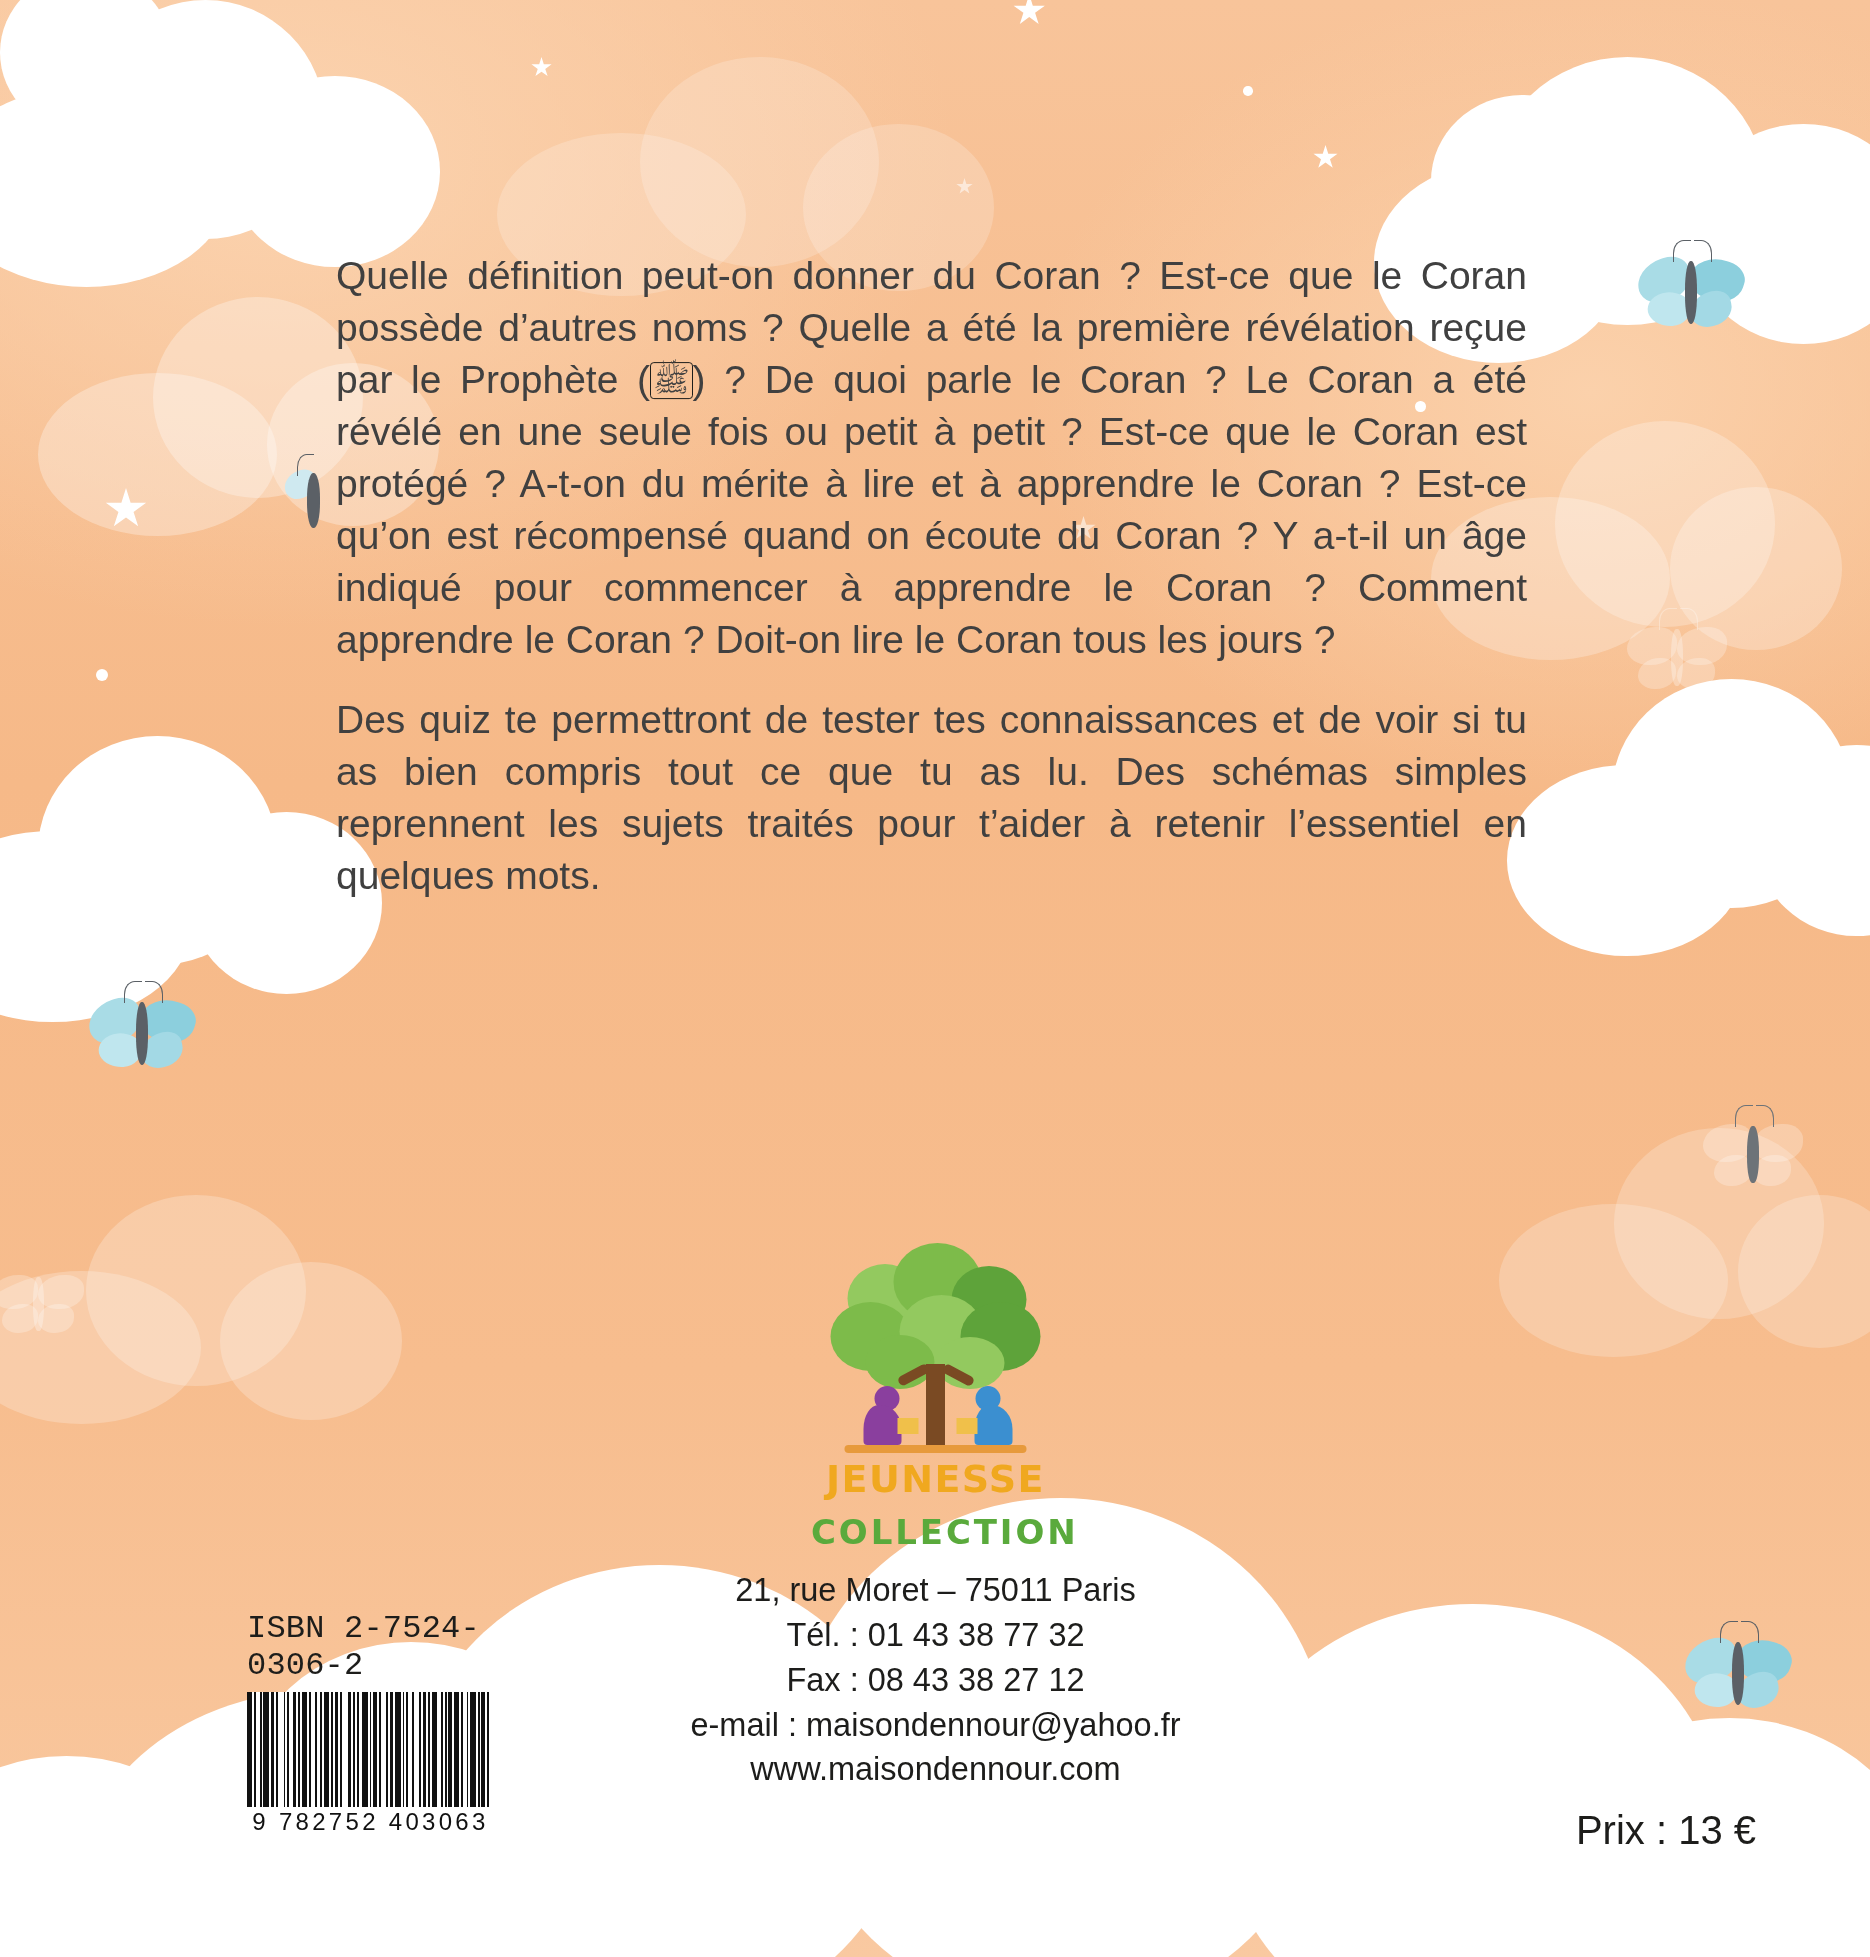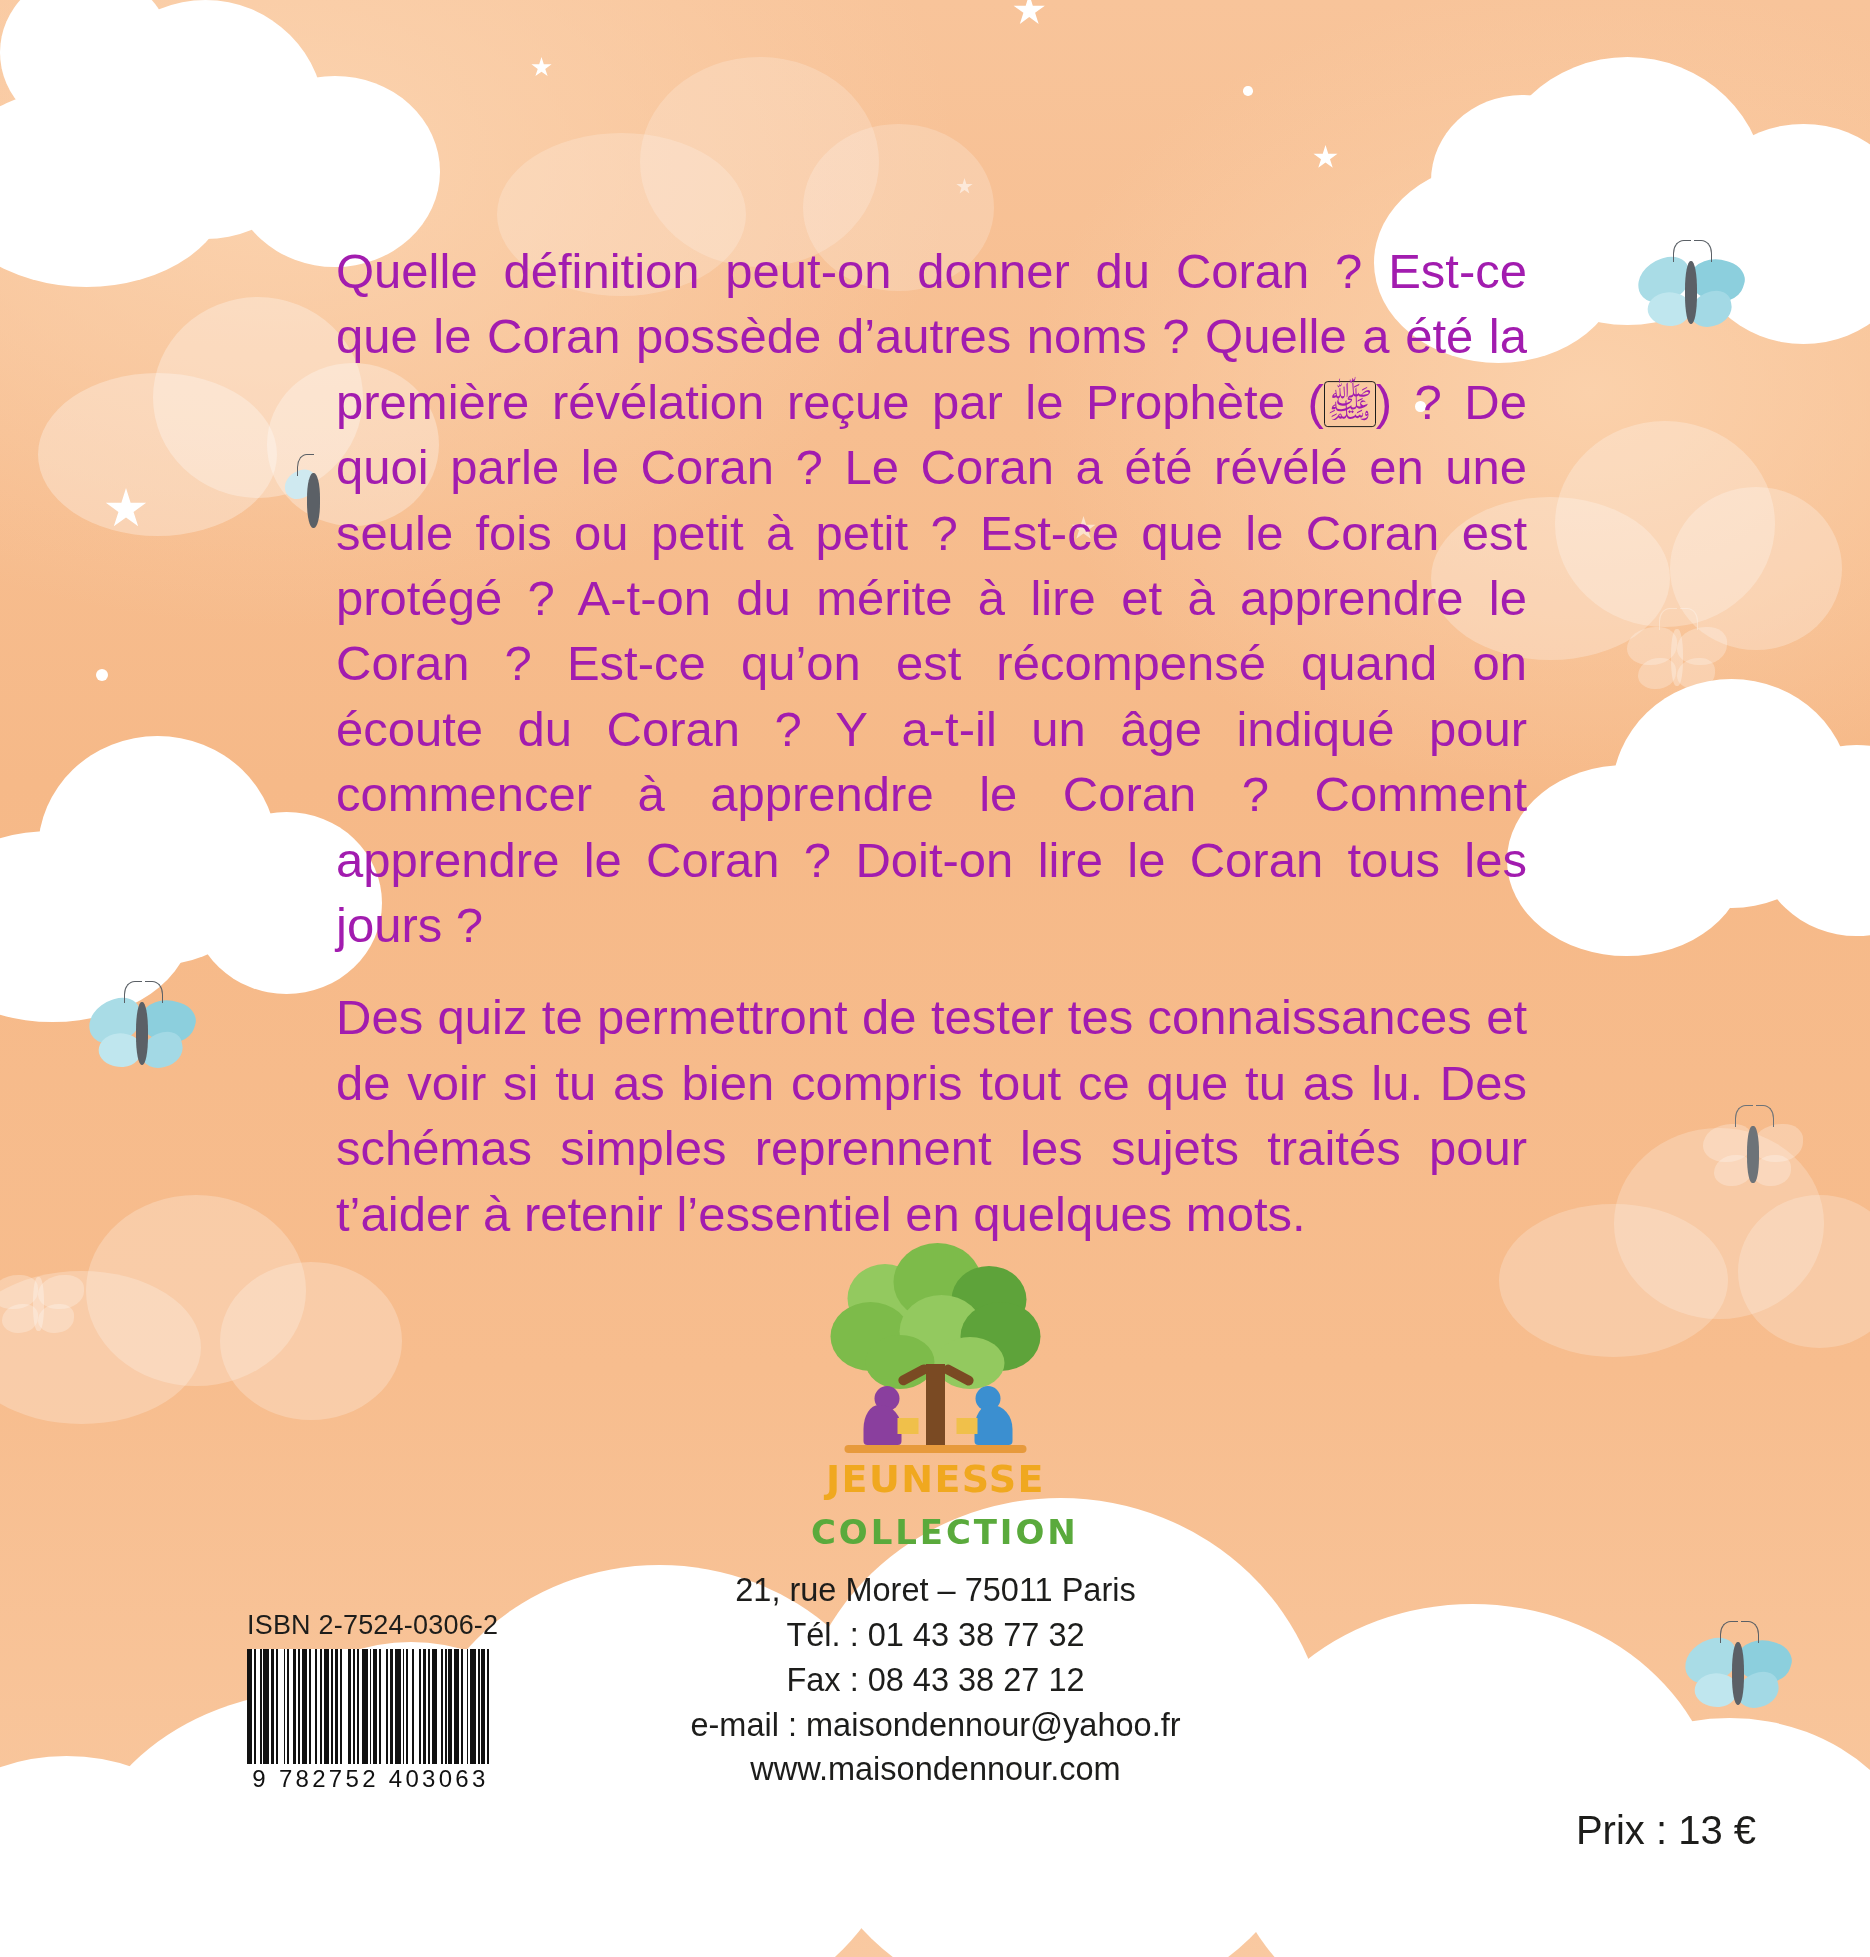--- a/index.html
+++ b/index.html
@@ -124,24 +124,24 @@
     border-radius: 60% 0 0 0;
   }
   .bf-pale .bf-wing { background: rgba(255,255,255,0.26) !important; }
   .bf-pale .bf-body { background: rgba(255,255,255,0.3); }
   .bf-pale .bf-ant { border-color: rgba(255,255,255,0.3); }
 
   
   .text-block {
     position: absolute;
     left: 336px;
-    top: 239px;
+    top: 250px;
     width: 1191px;
-    color: #a21caf;
-    font-size: 49px;
+    color: #404040;
+    font-size: 39px;
     line-height: 1.335;
     text-align: justify;
   }
   .text-block p { margin: 0 0 27px 0; }
   .text-block p:last-child { margin-bottom: 0; }
   .sallallahu {
     display: inline-block;
     font-size: 0.78em;
     border: 1.4px solid #1d1d1b;
     border-radius: 3.8px;
@@ -243,23 +243,24 @@
 
   
   .isbn-box {
     position: absolute;
     left: 247px;
     top: 1610px;
     width: 268px;
   }
   .isbn-text {
     color: #1d1d1b;
-    font-size: 27px;
+    font-size: 32px;
     margin-bottom: 7.6px;
     letter-spacing: 0.2px;
+    font-family: Liberation Mono, monospace;
   }
   .barcode {
     width: 247px;
     height: 115px;
     background: #ffffff;
     display: flex;
     align-items: stretch;
     padding: 0;
   }
   .barcode .bar { background: #111111; height: 100%; }

